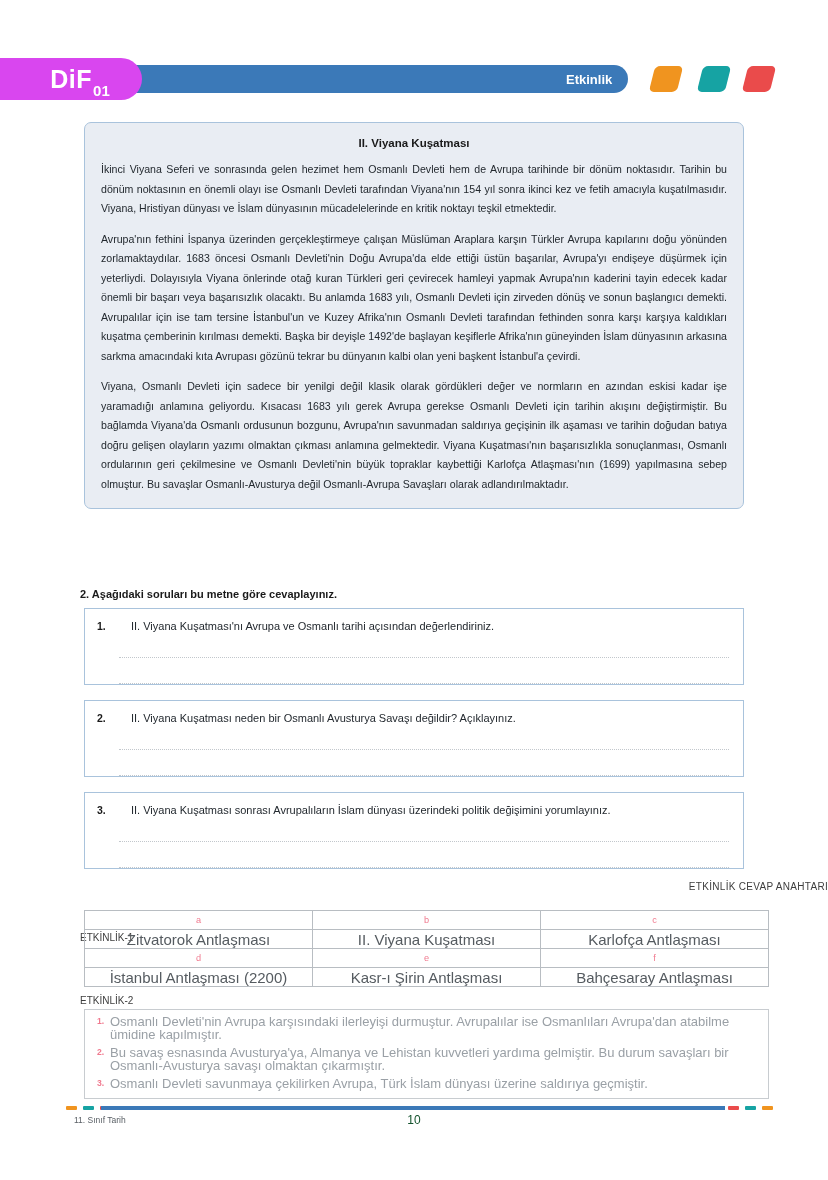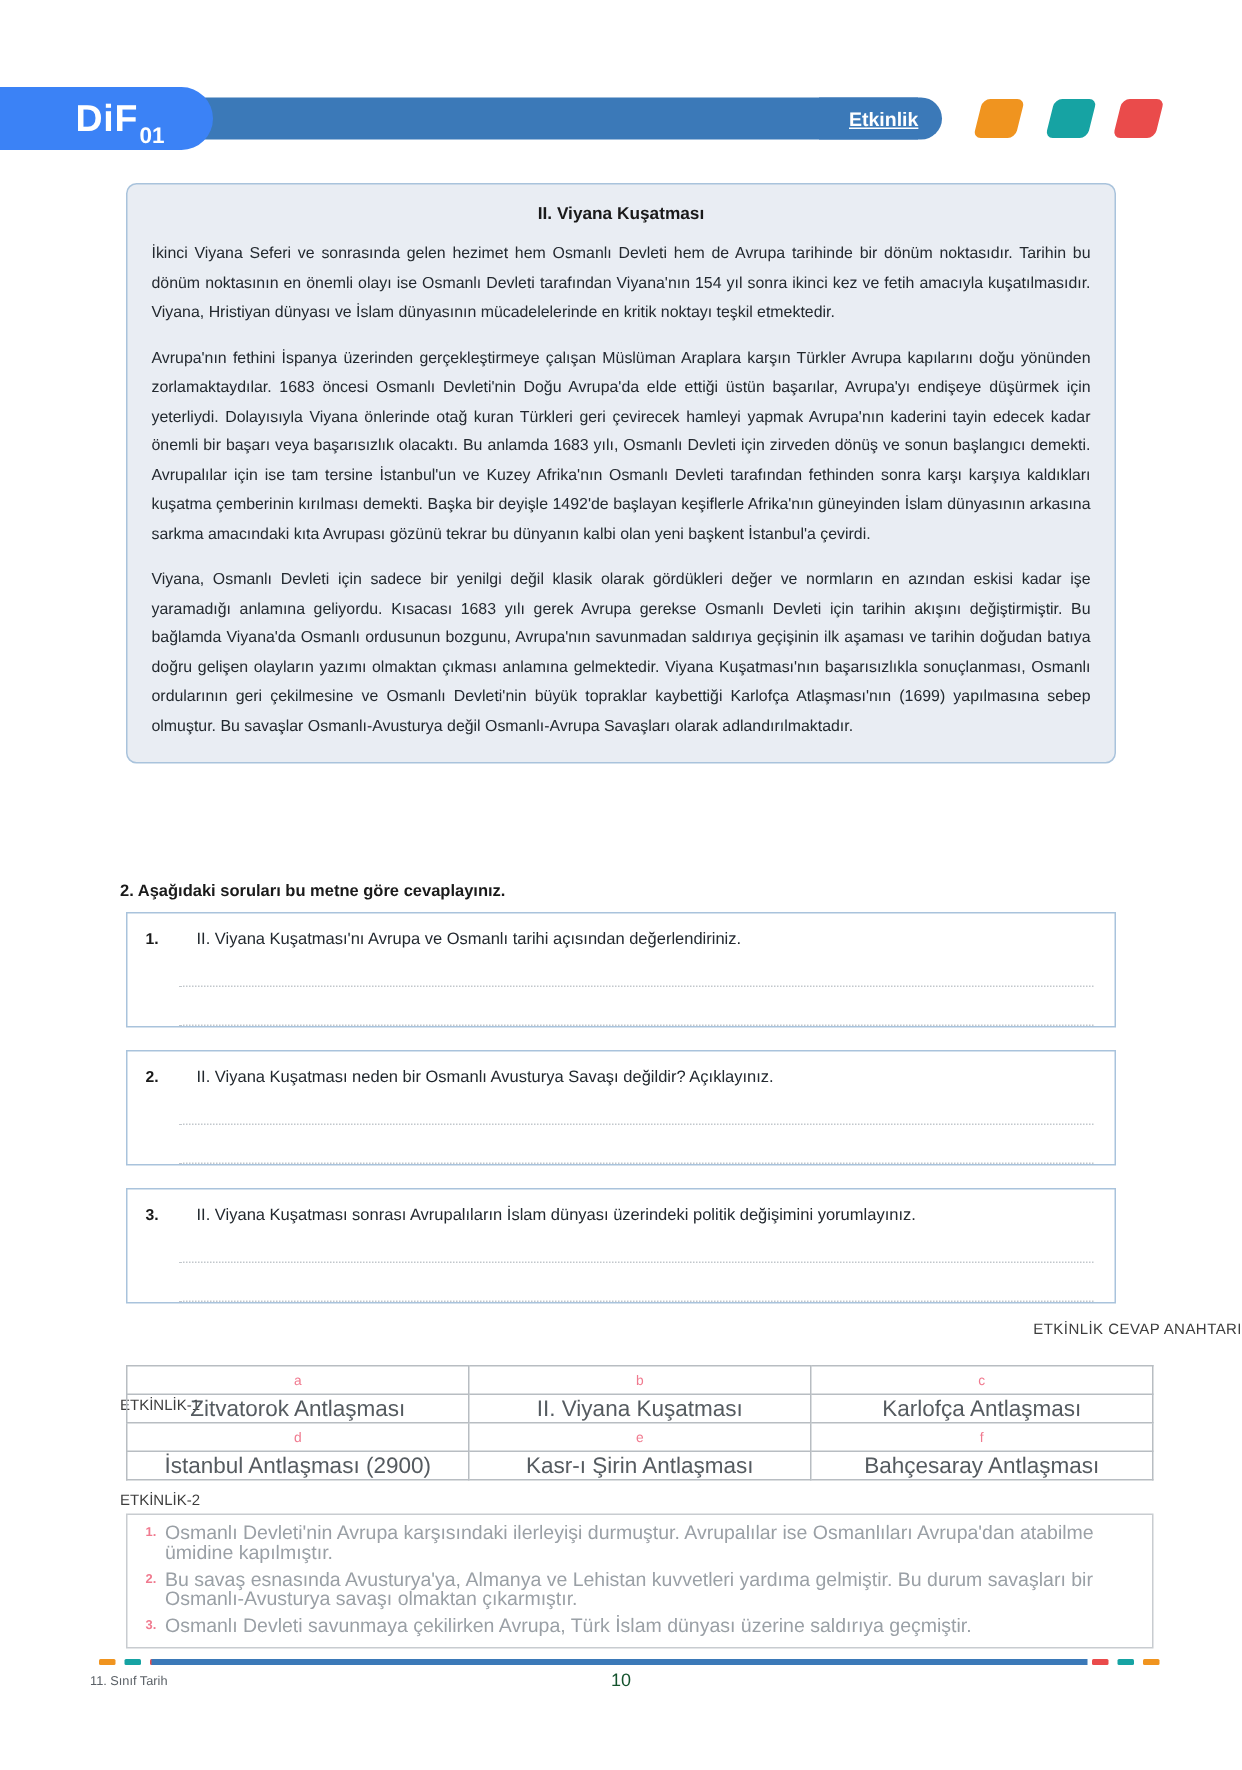--- a/index.html
+++ b/index.html
@@ -18,21 +18,21 @@
     width: 828px; height: 42px;
   }
   .header-bar {
     position: absolute; left: 120px; top: 7px;
     width: 492px; height: 28px;
     background: #3b79b8;
   }
   .logo-chip {
     position: absolute; left: 0px; top: 0px;
     width: 142px; height: 42px;
-    background: #3b82f6;
+    background: #d946ef;
     border-radius: 0 22px 22px 0;
     display: flex; align-items: center; justify-content: center;
     padding-left: 18px;
   }
   .logo-text {
     font-size: 25px; font-weight: bold; color: #ffffff;
     letter-spacing: 0.5px; line-height: 1;
   }
   .logo-num {
     font-size: 15px; font-weight: bold; color: #ffffff;
@@ -40,21 +40,21 @@
     padding-bottom: 2px;
   }
   .etkinlik-pill {
     position: absolute; left: 546px; top: 7px;
     height: 28px; padding: 0 16px 0 20px;
     background: #3b79b8;
     border-radius: 0 14px 14px 0;
     display: flex; align-items: center;
   }
   .etkinlik-pill span {
-    color: #ffffff; font-size: 13px; font-weight: bold; text-decoration: underline;
+    color: #ffffff; font-size: 13px; font-weight: bold;
   }
   .para-shape {
     position: absolute; top: 8px;
     width: 28px; height: 26px;
     transform: skewX(-14deg);
     border-radius: 5px;
   }
   .ps-orange { left: 652px; background: #f0941f; }
   .ps-teal   { left: 700px; background: #16a3a3; }
   .ps-red    { left: 745px; background: #ea4b4b; }
@@ -171,21 +171,21 @@
     position: absolute; top: 1106px;
     width: 11px; height: 4px; border-radius: 1px;
   }
   .d1 { left: 66px; background: #f0941f; }
   .d2 { left: 83px; background: #16a3a3; }
   .d3 { left: 100px; background: #ea4b4b; }
   .d4 { left: 728px; background: #ea4b4b; }
   .d5 { left: 745px; background: #16a3a3; }
   .d6 { left: 762px; background: #f0941f; }
   .footer-left {
-    position: absolute; left: 60px; top: 1115px;
+    position: absolute; left: 74px; top: 1115px;
     font-size: 8.5px; color: #5a6066;
   }
   .footer-page {
     position: absolute; left: 0; top: 1113px; width: 828px;
     text-align: center; font-size: 12px; color: #14532d;
   }
 </style>
 </head>
 <body>
 
@@ -261,21 +261,21 @@
       <td>Zitvatorok Antlaşması</td>
       <td>II. Viyana Kuşatması</td>
       <td>Karlofça Antlaşması</td>
     </tr>
     <tr>
       <td class="letter">d</td>
       <td class="letter">e</td>
       <td class="letter">f</td>
     </tr>
     <tr>
-      <td>İstanbul Antlaşması (2900)</td>
+      <td>İstanbul Antlaşması (2200)</td>
       <td>Kasr-ı Şirin Antlaşması</td>
       <td>Bahçesaray Antlaşması</td>
     </tr>
   </tbody>
     </table>
 
   <div class="ak-label2">ETKİNLİK-2</div>
 
   <div class="ak2-box">
     <div class="ak2-item">

